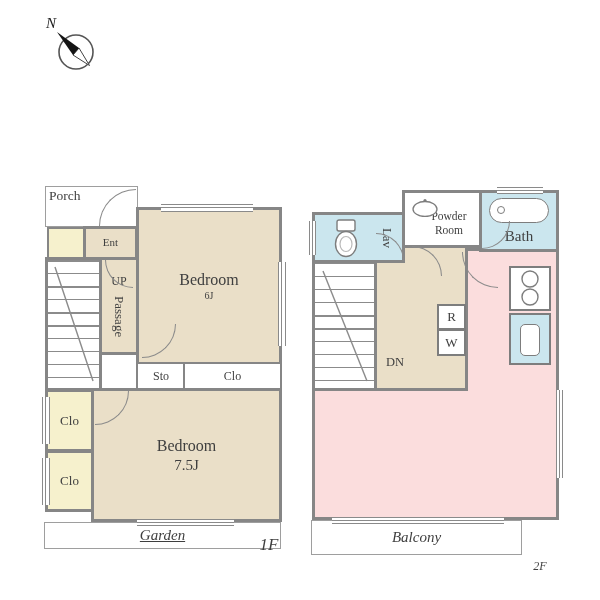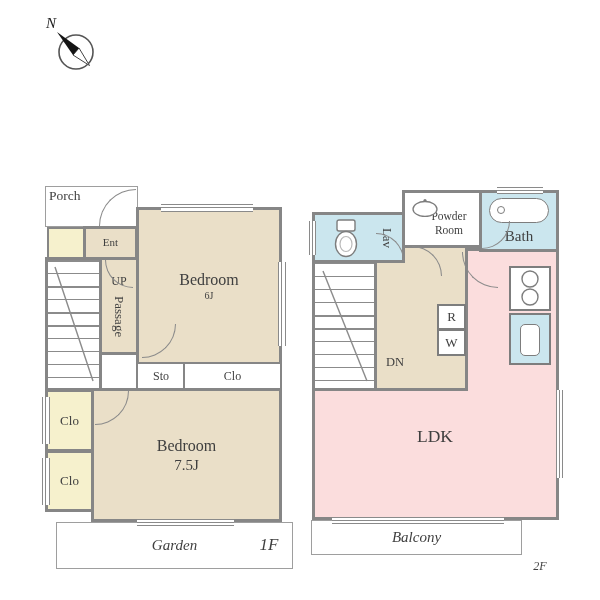--- a/index.html
+++ b/index.html
@@ -79,21 +79,21 @@
   </div>
 
   <div class="room yellow" style="left:45px;top:389px;width:49px;height:63px;">
     <span style="font-size:13px;">Clo</span>
   </div>
 
   <div class="room yellow" style="left:45px;top:450px;width:49px;height:62px;">
     <span style="font-size:13px;">Clo</span>
   </div>
 
-  <div class="thinbox" style="left:56px;top:522px;width:237px;height:47px;">
+  <div class="thinbox" style="left:44px;top:522px;width:237px;height:27px;text-decoration:underline;">
     <span class="it" style="font-size:15px;">Garden</span>
   </div>
 
   <div class="lbl it" style="left:254px;top:535px;width:30px;font-size:17px;text-align:center;">1F</div>
 
   <div class="win-h" style="left:161px;top:204px;width:92px;height:7.5px;">
       <i></i>
     </div>
   <div class="win-v" style="left:278px;top:262px;width:7.5px;height:84px;">
       <i></i>
@@ -162,21 +162,20 @@
     </svg>
   </div>
 
   <div class="iconbox blue" style="left:509px;top:313px;width:42px;height:52px;border:2px solid #7d7d7d;">
     <div style="position:absolute;left:9px;top:9px;width:20px;height:32px;background:#fff;border:1.4px solid #7d7d7d;border-radius:5px;box-sizing:border-box;"></div>
   </div>
 
   <div class="lbl" style="left:386px;top:355px;font-size:12.5px;">DN</div>
 
   <div class="lbl" style="left:380px;top:426px;width:110px;text-align:center;">
-    <span style="font-size:17.5px;display:block;">LDK</span>
   </div>
 
   <div class="thinbox" style="left:311px;top:520px;width:211px;height:35px;">
     <span class="it" style="font-size:15px;">Balcony</span>
   </div>
 
   <div class="lbl it" style="left:522px;top:559px;width:36px;font-size:12px;text-align:center;">2F</div>
 
   <div class="win-h" style="left:497px;top:186.5px;width:46px;height:7.5px;">
       <i></i>

